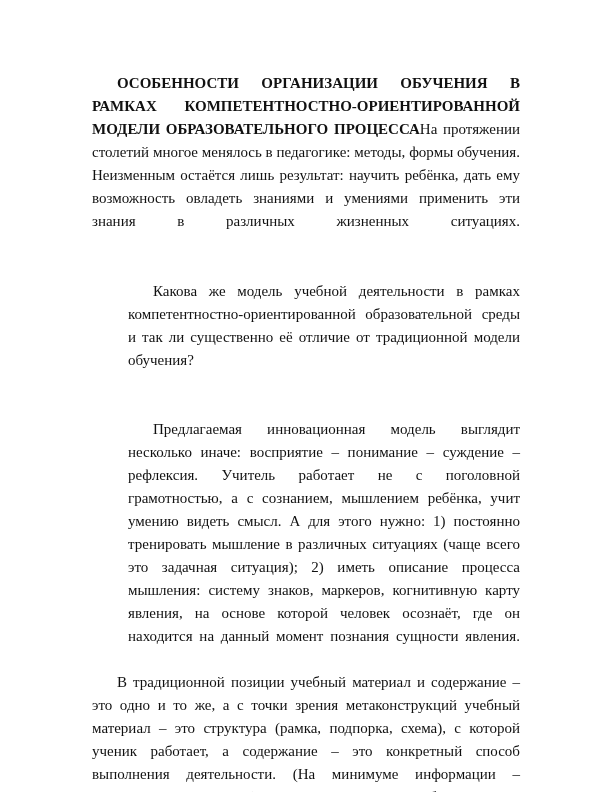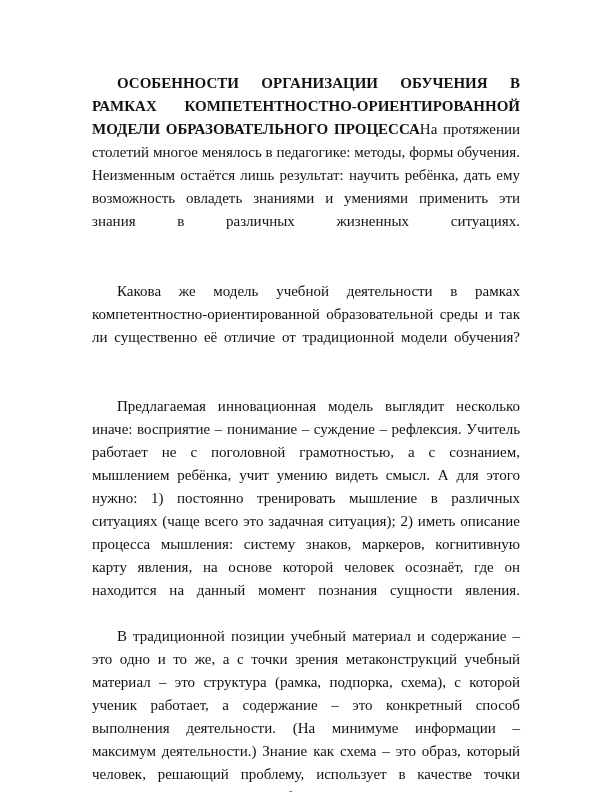--- a/index.html
+++ b/index.html
@@ -33,20 +33,21 @@
     font-size: 15px;
     line-height: 23px;
     text-align: justify;
     text-justify: inter-word;
     text-indent: 25px;
     -webkit-hyphens: none;
     hyphens: none;
   }
   p.spaced-before {
     margin-top: 23.5px;
+    margin-left: 36px;
   }
   .title-run {
     font-weight: bold;
     text-transform: uppercase;
   }
   p.title-para {
     text-indent: 25px;
   }
   
   p::after {

